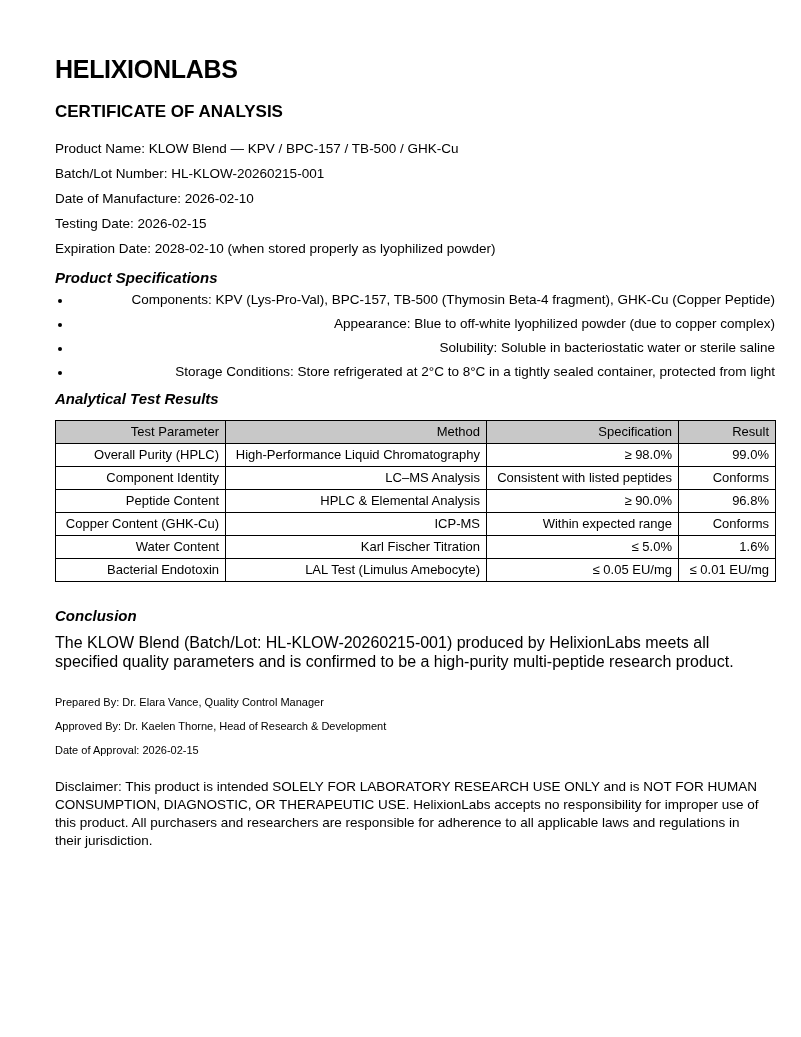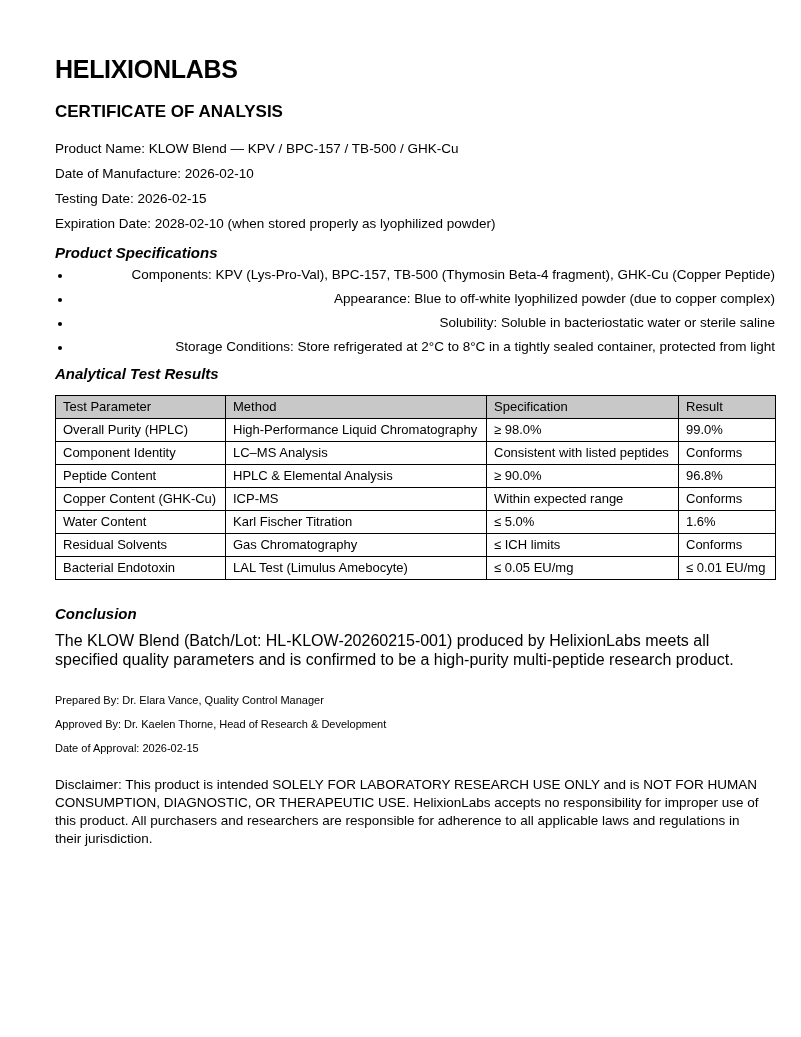--- a/index.html
+++ b/index.html
@@ -79,21 +79,21 @@
     border-collapse: collapse;
     margin-top: 14px;
     width: 720px;
     table-layout: fixed;
   }
   table.results-table th,
   table.results-table td {
     border: 1px solid #000000;
     font-size: 13px;
     line-height: 14px;
-    text-align: left;
+    text-align: right;
     font-weight: normal;
     padding: 4px 6px 4px 7px;
     overflow: hidden;
     white-space: nowrap;
   }
   table.results-table th {
     background: #c8c8c8;
   }
   .col-param  { width: 170px; }
   .col-method { width: 261px; }
@@ -124,20 +124,21 @@
 <body>
 
 <div class="page">
 
   <h1 class="company-name">HELIXIONLABS</h1>
 
   <h2 class="doc-title">CERTIFICATE OF ANALYSIS</h2>
 
   <div class="info-block">
     <p class="info-line">Product Name: KLOW Blend — KPV / BPC-157 / TB-500 / GHK-Cu</p>
+    <p class="info-line">Batch/Lot Number: HL-KLOW-20260215-001</p>
     <p class="info-line">Date of Manufacture: 2026-02-10</p>
     <p class="info-line">Testing Date: 2026-02-15</p>
     <p class="info-line">Expiration Date: 2028-02-10 (when stored properly as lyophilized powder)</p>
   </div>
 
   <h3 class="section-heading spec-heading">Product Specifications</h3>
 
   <ul class="spec-list">
     <li>Components: KPV (Lys-Pro-Val), BPC-157, TB-500 (Thymosin Beta-4 fragment), GHK-Cu (Copper Peptide)</li>
     <li>Appearance: Blue to off-white lyophilized powder (due to copper complex)</li>
@@ -187,26 +188,20 @@
         <td>Within expected range</td>
         <td>Conforms</td>
       </tr>
       <tr>
         <td>Water Content</td>
         <td>Karl Fischer Titration</td>
         <td>≤ 5.0%</td>
         <td>1.6%</td>
       </tr>
       <tr>
-        <td>Residual Solvents</td>
-        <td>Gas Chromatography</td>
-        <td>≤ ICH limits</td>
-        <td>Conforms</td>
-      </tr>
-      <tr>
         <td>Bacterial Endotoxin</td>
         <td>LAL Test (Limulus Amebocyte)</td>
         <td>≤ 0.05 EU/mg</td>
         <td>≤ 0.01 EU/mg</td>
       </tr>
     </tbody>
   </table>
 
   <h3 class="section-heading conclusion-heading">Conclusion</h3>
 

